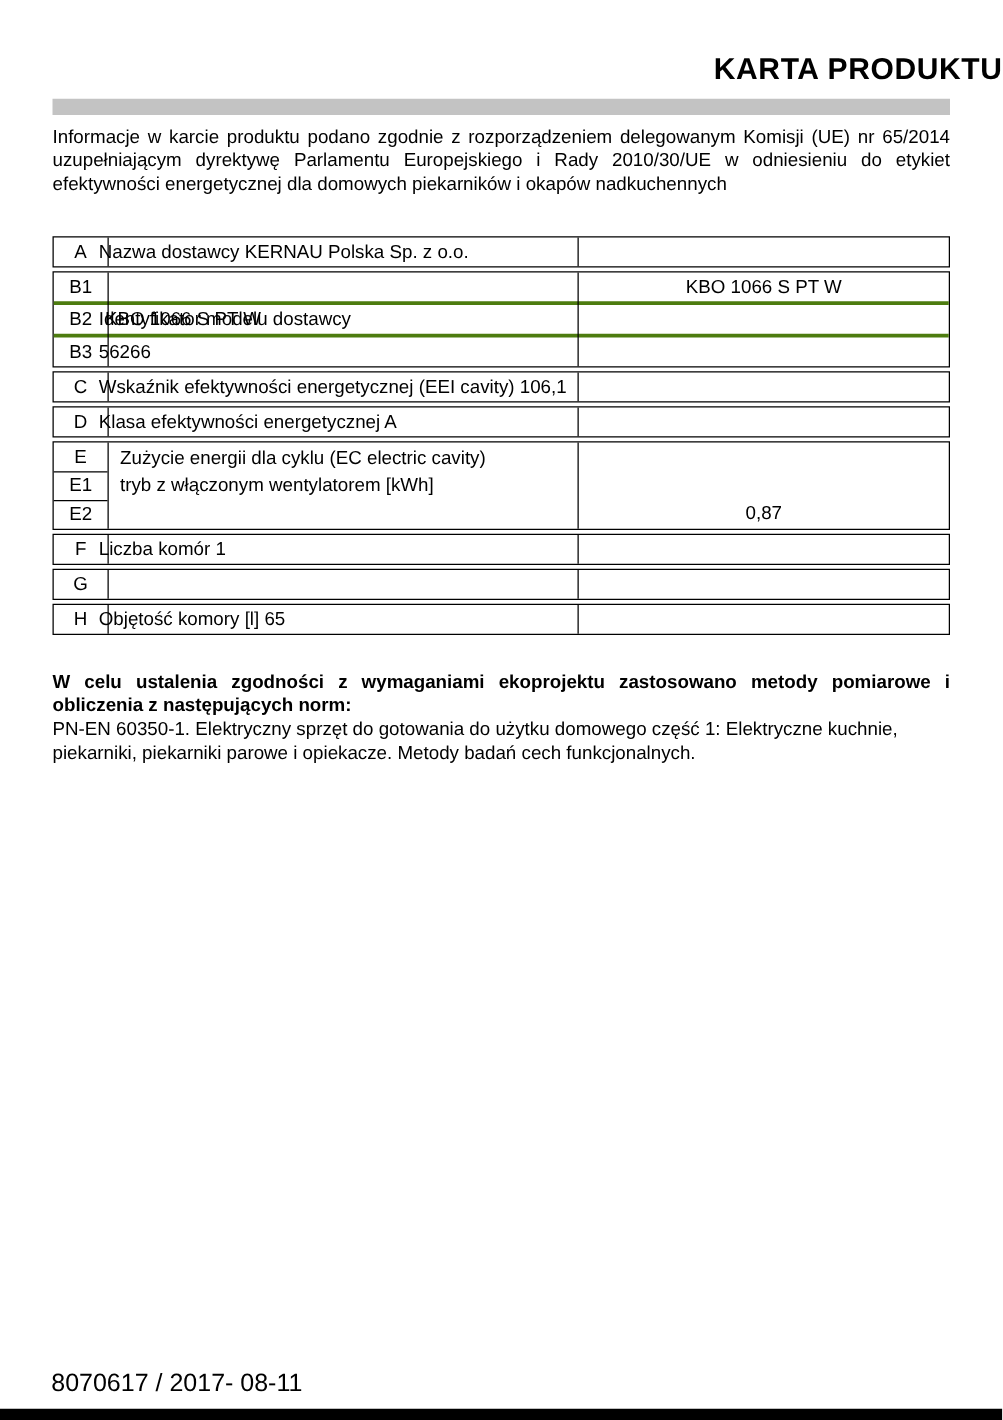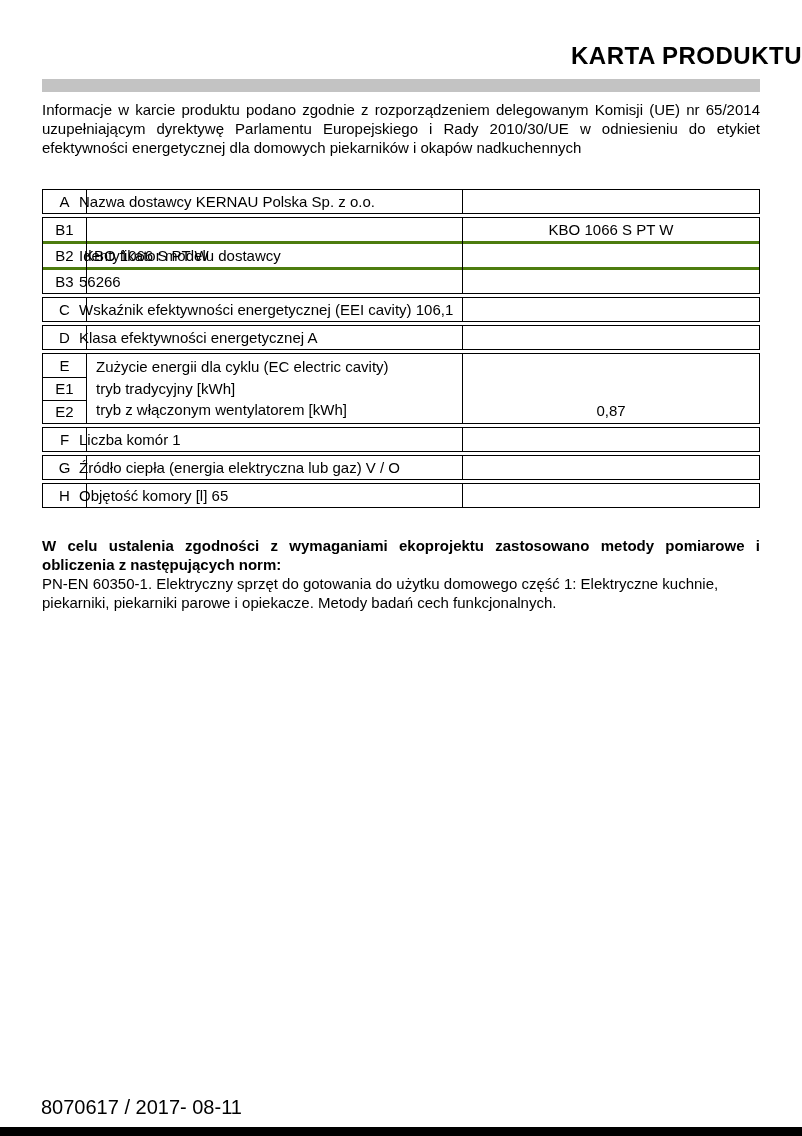--- a/index.html
+++ b/index.html
@@ -185,39 +185,37 @@
     <div class="tgroup egroup">
       <span class="ecode r0">E</span>
       <span class="ecode r1">E1</span>
       <span class="ecode r2">E2</span>
       <span class="ehline eh1"></span>
       <span class="ehline eh2"></span>
       <span class="vline vcode"></span>
       <span class="vline vval"></span>
       <div class="edesc">
         <span>Zużycie energii dla cyklu (EC electric cavity)</span>
-        <span>tryb tradycyjny [kWh]</span>
         <span>tryb z włączonym wentylatorem [kWh]</span>
       </div>
       <span class="eval v2">0,87</span>
     </div>
 
     <div class="tgroup">
       <div class="trow">
         <span class="code">F</span>
         <span class="desc">Liczba komór 1</span>
         <span class="vline vcode"></span>
         <span class="vline vval"></span>
       </div>
     </div>
 
     <div class="tgroup">
       <div class="trow">
         <span class="code">G</span>
-        <span class="desc">Źródło ciepła (energia elektryczna lub gaz) V / O</span>
         <span class="vline vcode"></span>
         <span class="vline vval"></span>
       </div>
     </div>
 
     <div class="tgroup">
       <div class="trow">
         <span class="code">H</span>
         <span class="desc">Objętość komory [l] 65</span>
         <span class="vline vcode"></span>

